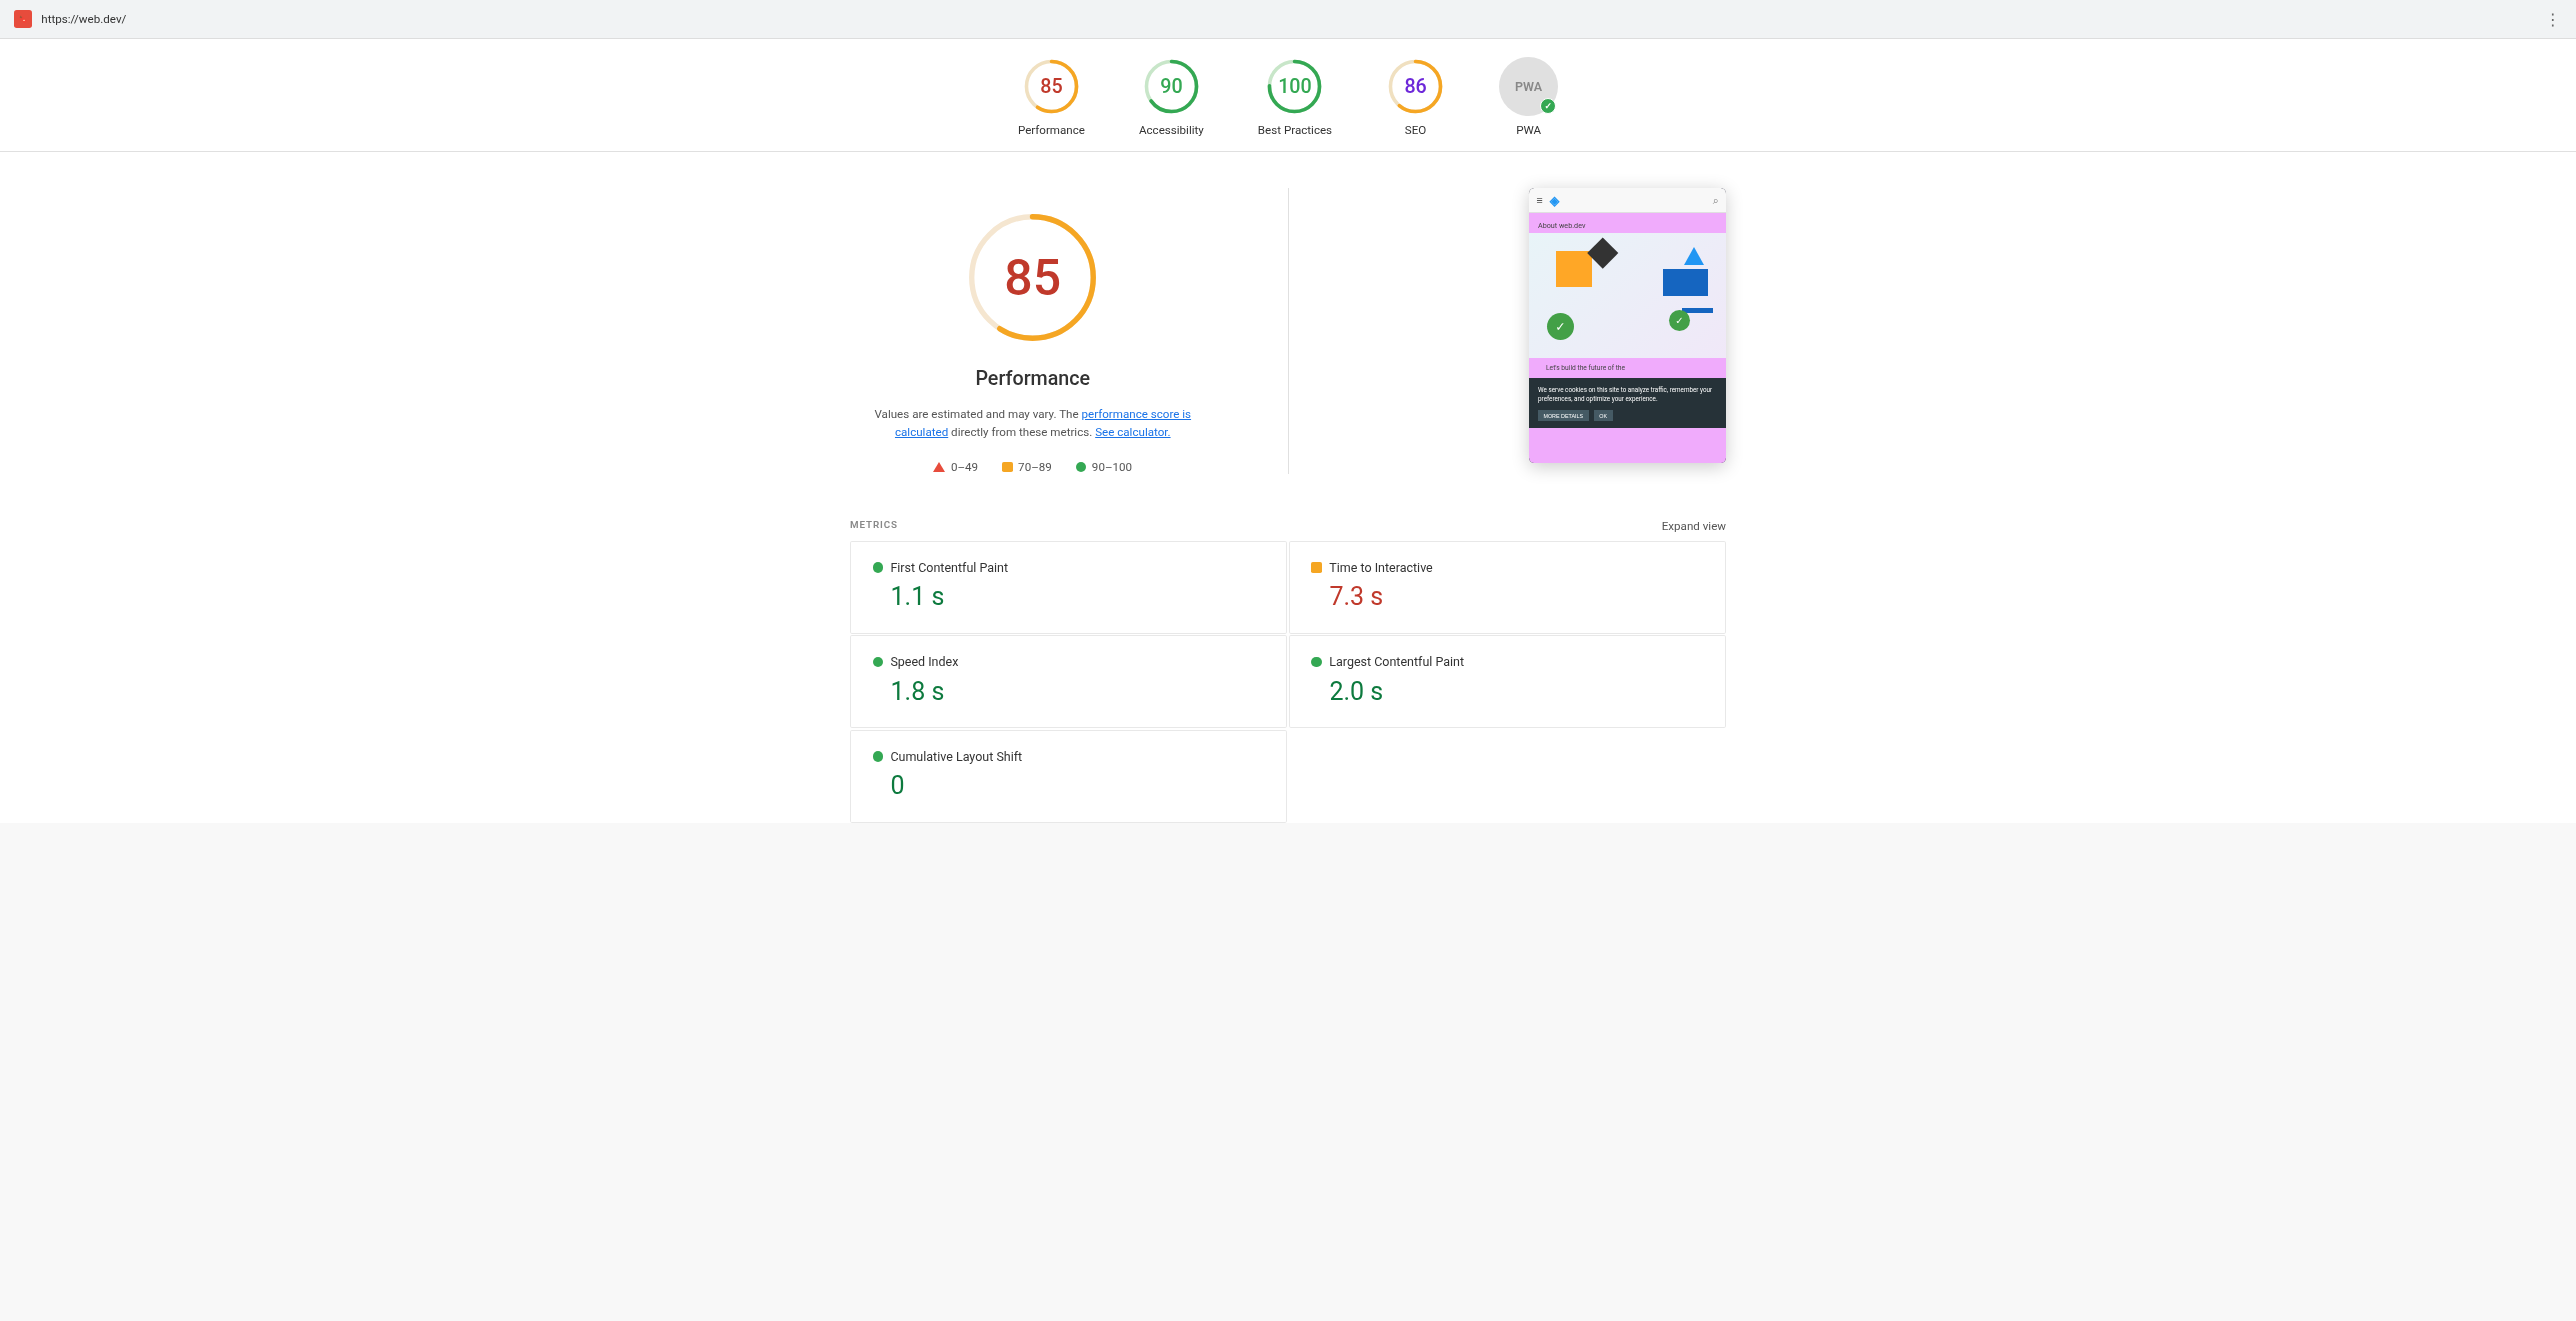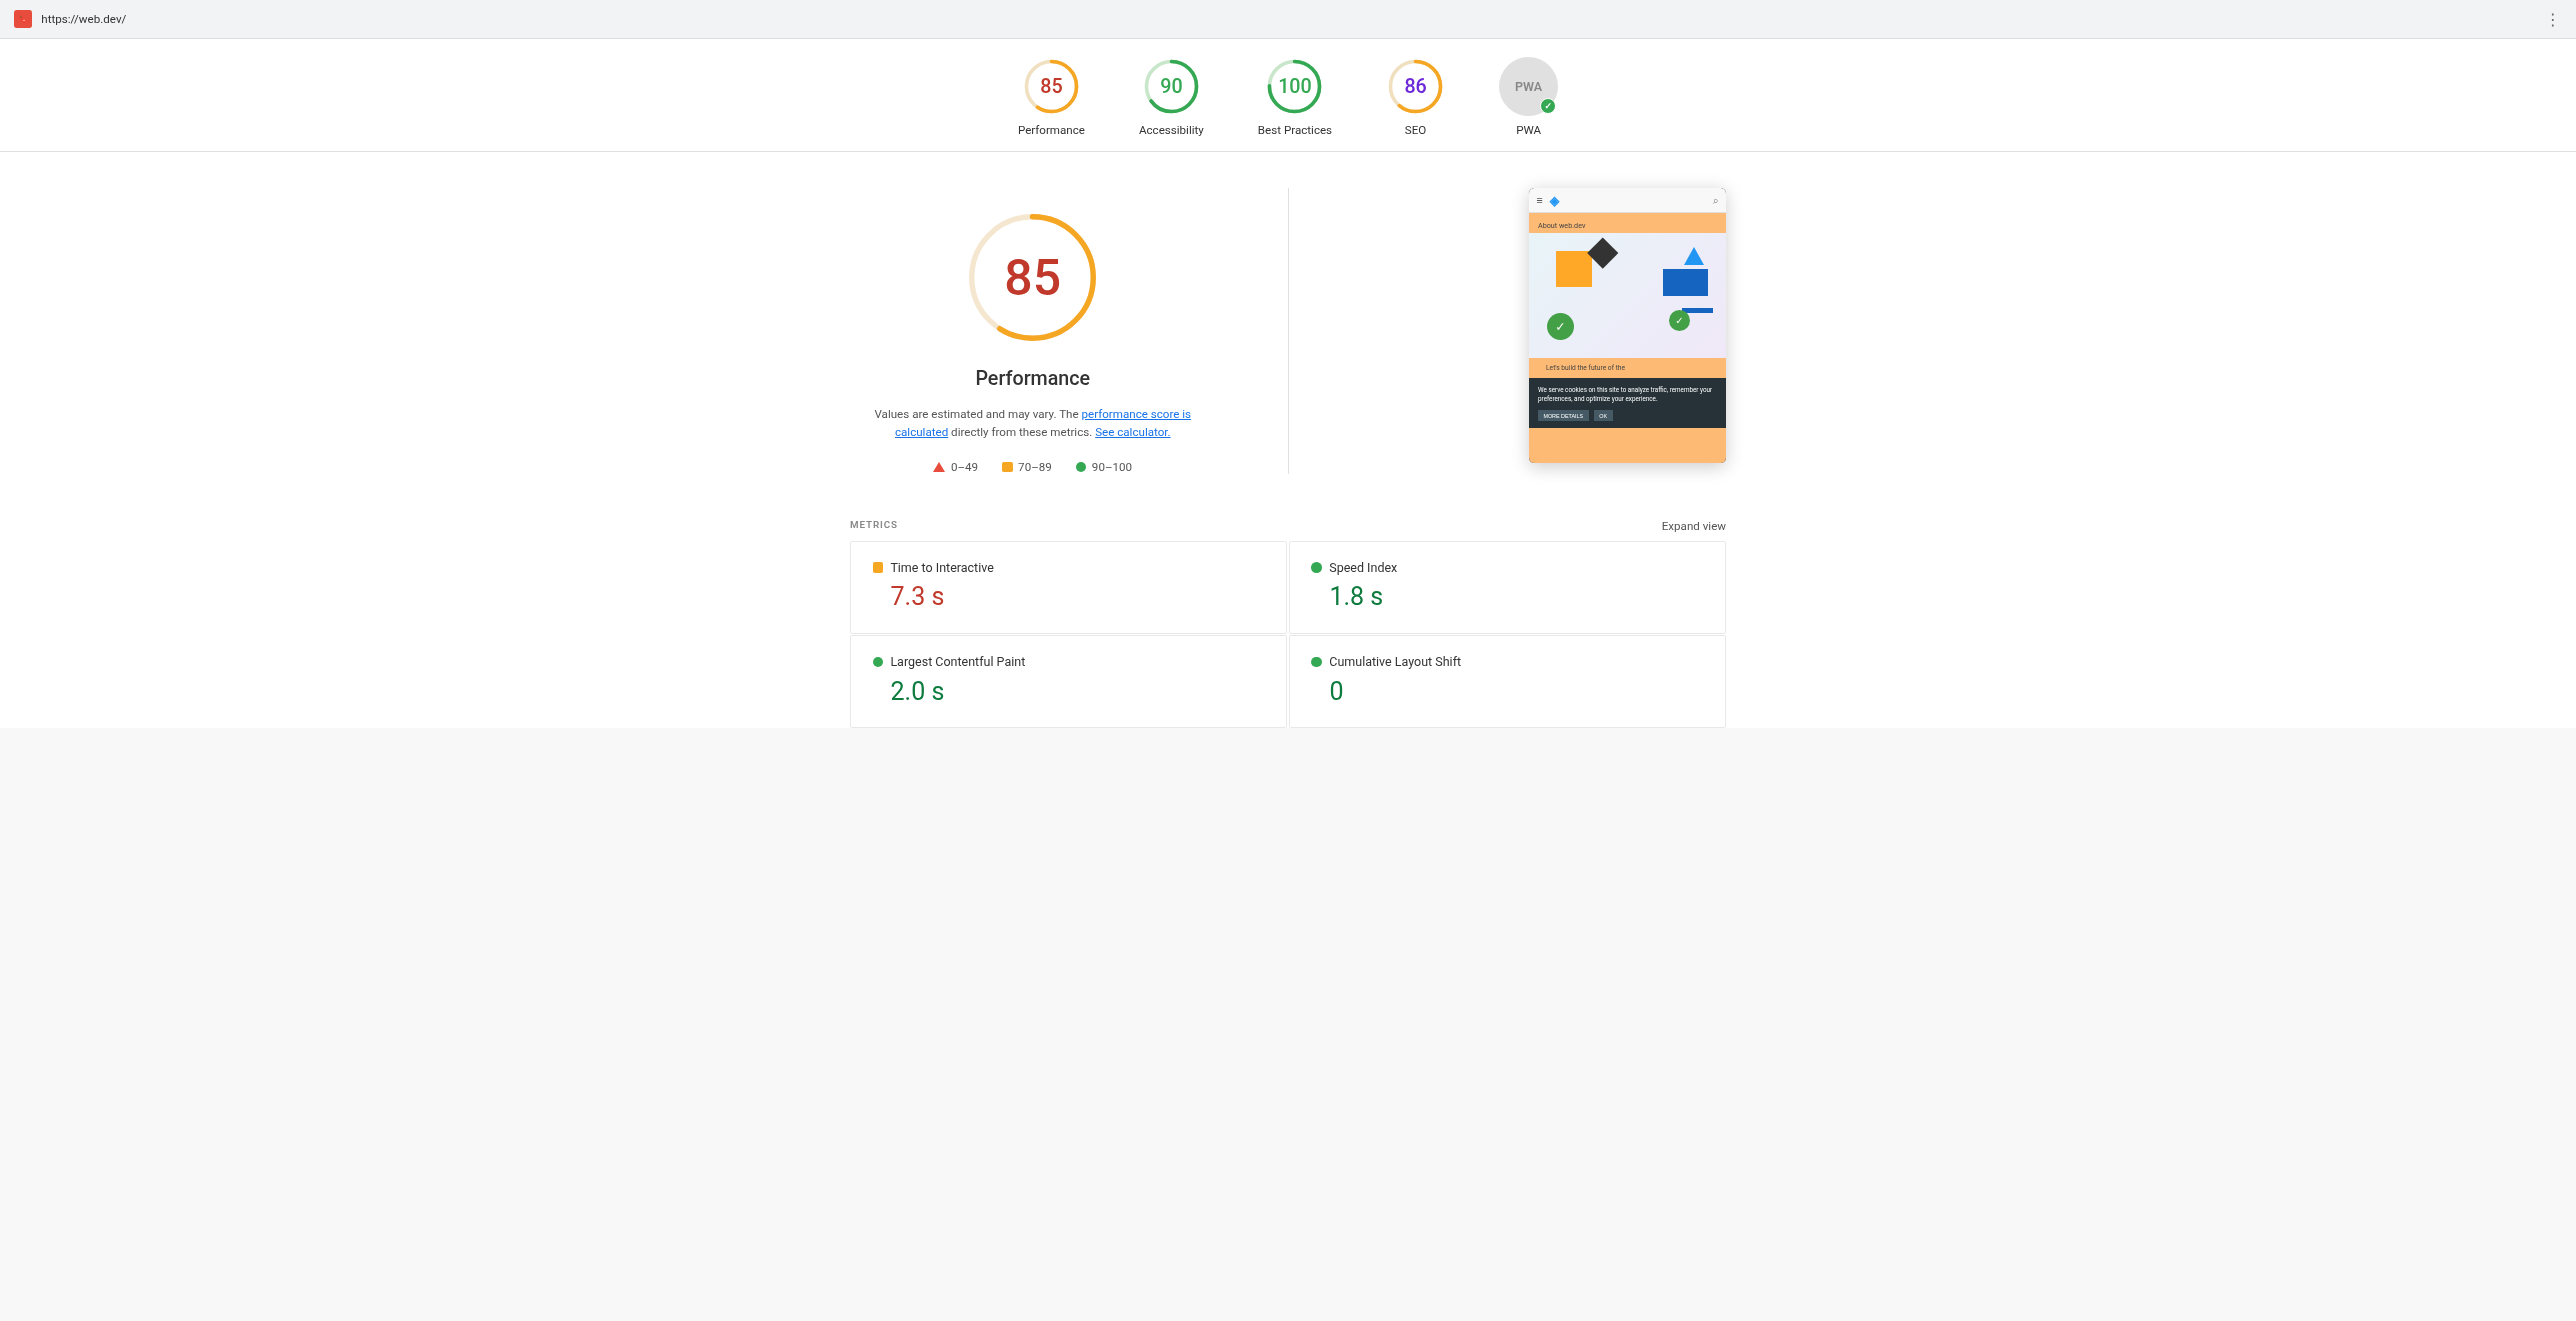--- a/index.html
+++ b/index.html
@@ -189,21 +189,21 @@
       align-items: center;
       padding: 0 7.2px;
       gap: 7.2px;
       border-bottom: 0.9px solid #e0e0e0;
     }
     .ss-hamburger { font-size: 10.7px; color: #555; }
     .ss-logo { color: #2196f3; font-size: 12.5px; font-weight: bold; }
     .ss-search { margin-left: auto; font-size: 10.7px; color: #888; }
 
     .screenshot-body {
-      background: #fdba74;
+      background: #f0abfc;
       min-height: 250px;
       position: relative;
     }
     .ss-about {
       font-size: 7.2px; color: #444; padding: 7.2px 9px 3.6px;
     }
     .ss-illustration {
       width: 100%; height: 125px;
       background: linear-gradient(135deg, #e8f4f8 0%, #f0e8f8 100%);
       display: flex; align-items: center; justify-content: center;
@@ -442,20 +442,27 @@
         </div>
       </div>
     </div>
 
     <div class="metrics-section">
       <div class="metrics-header">
         <span class="metrics-title">METRICS</span>
         <span class="expand-view">Expand view</span>
       </div>
       <div class="metrics-grid" id="metrics-grid">
+      <div class="metric-card">
+            <div class="metric-label-row">
+              <div class="metric-dot dot-green"></div>
+              <span class="metric-name">First Contentful Paint</span>
+            </div>
+            <div class="metric-value val-green">1.1 s</div>
+          </div>
           <div class="metric-card">
             <div class="metric-label-row">
               <div class="metric-square dot-orange"></div>
               <span class="metric-name">Time to Interactive</span>
             </div>
             <div class="metric-value val-orange">7.3 s</div>
           </div>
           <div class="metric-card">
             <div class="metric-label-row">
               <div class="metric-dot dot-green"></div>

